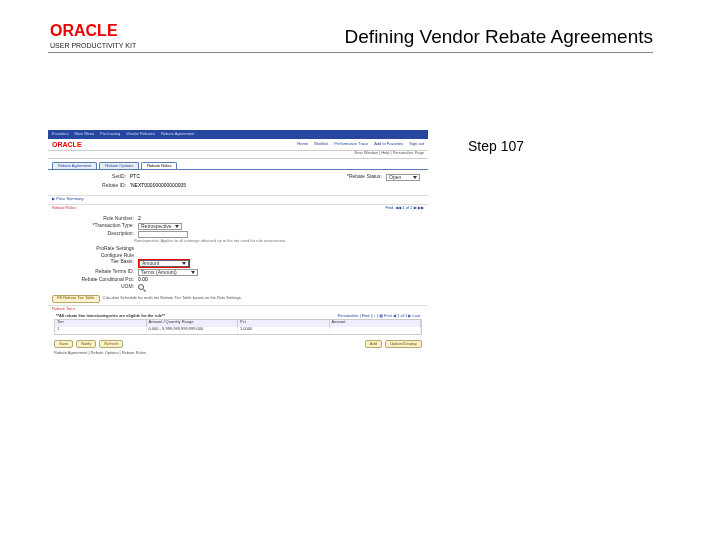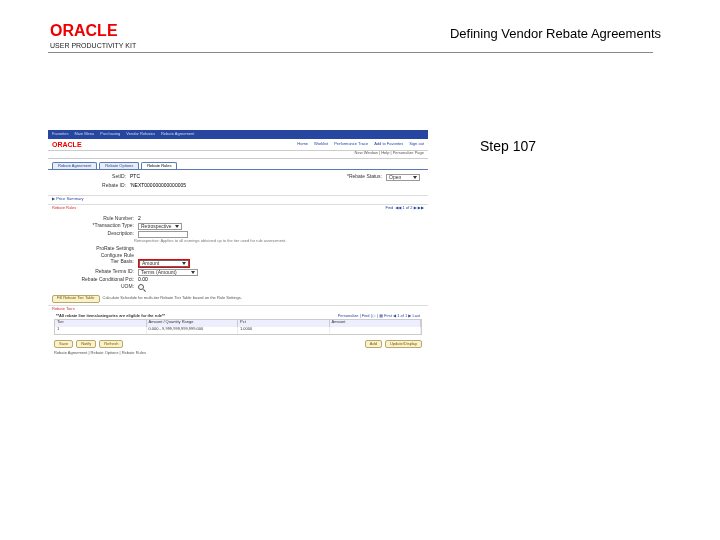--- a/index.html
+++ b/index.html
@@ -1,24 +1,24 @@
 <!DOCTYPE html>
 <html><head>
 <meta charset="utf-8">
 <style>
   html,body{margin:0;padding:0;width:720px;height:540px;background:#fff;font-family:Arial,Helvetica,sans-serif;color:#000;overflow:hidden}
   .page{position:relative;width:701px;height:540px}
   
   .hdr{position:absolute;left:50px;top:22px}
   .ora-logo{font-family:Arial,sans-serif;font-weight:bold;font-size:16px;color:#e00;letter-spacing:0px}
   .ora-sub{font-size:7px;color:#222;letter-spacing:0px;margin-top:2px}
-  .title{position:absolute;right:40px;top:26px;font-size:13px;color:#000}
+  .title{position:absolute;right:48px;top:26px;font-size:19px;color:#000}
   .hr1{position:absolute;left:48px;top:52px;right:48px;border-top:1px solid #888}
   
-  .step{position:absolute;left:480px;top:138px;font-size:14px}
+  .step{position:absolute;left:468px;top:138px;font-size:14px}
   .instr{position:absolute;left:468px;top:178px;font-size:14px;max-width:210px;line-height:1.3}
   .instr b{font-weight:bold}
   
   .shot{position:absolute;left:48px;top:130px;width:380px;height:238px;background:#fff;font-size:5px;color:#333;line-height:1.1}
   .shot *{box-sizing:border-box}
   
   .s-top{height:9px;background:#2646a0;color:#fff;display:flex;align-items:center;padding:0 4px;font-size:4px;justify-content:space-between}
   .s-top .nav{display:flex;gap:6px}
   .s-top .nav span{color:#cdd9f2}
   .s-oracle{height:12px;display:flex;align-items:center;justify-content:space-between;padding:0 4px;border-bottom:1px solid #ccc}

